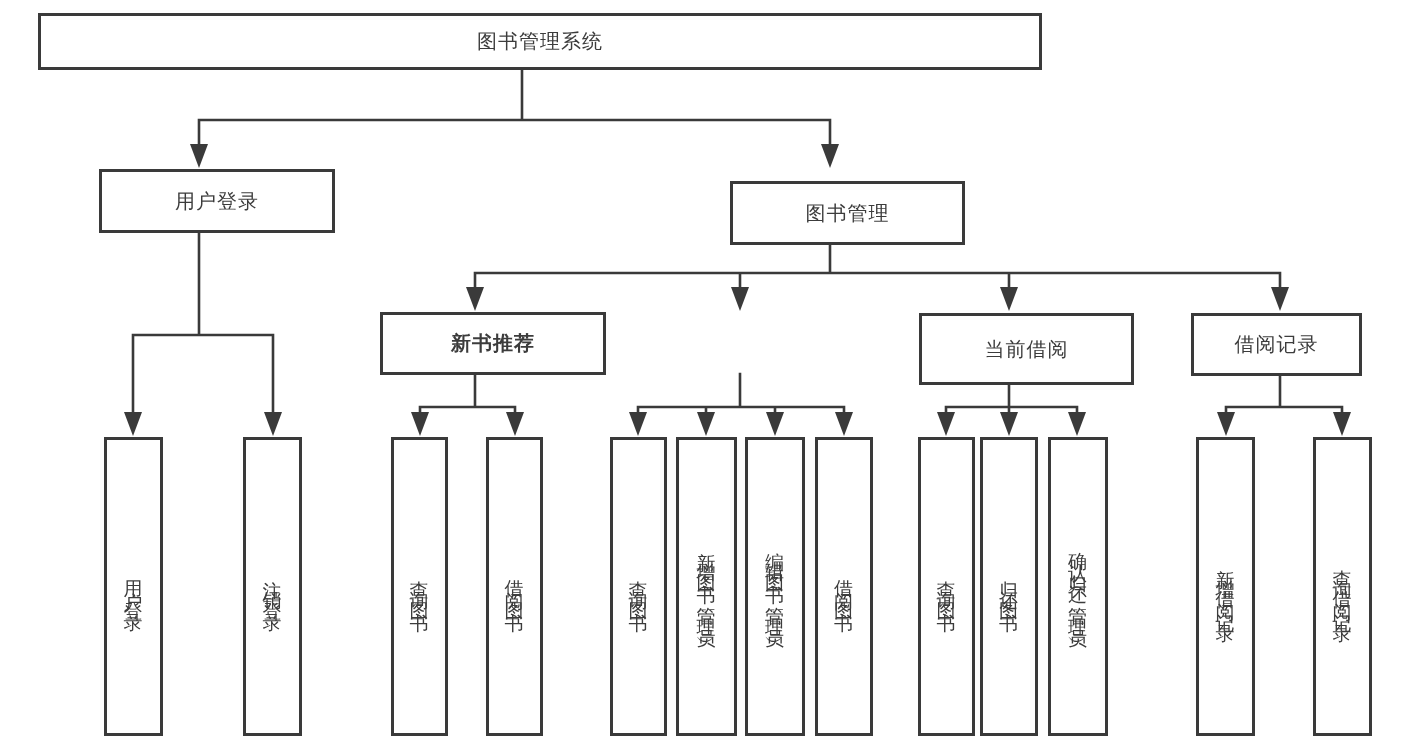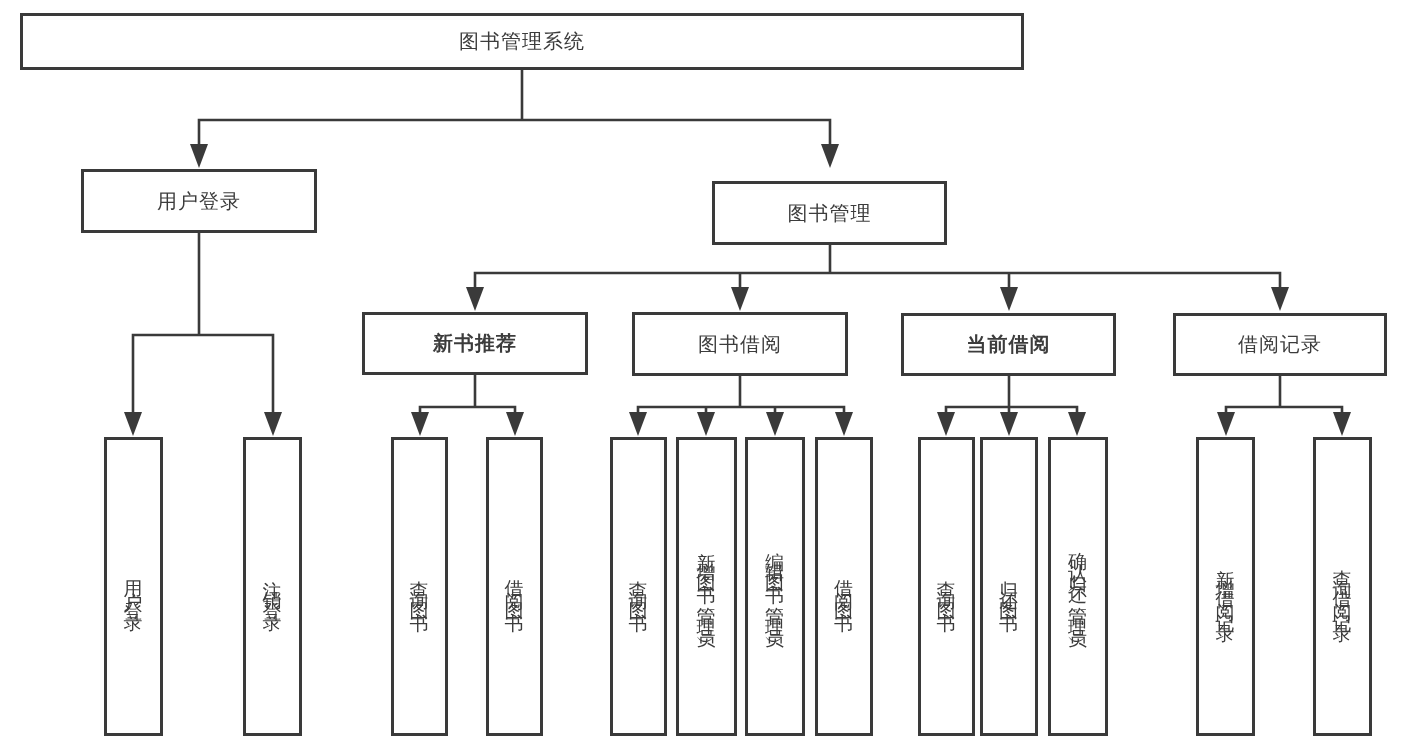--- a/index.html
+++ b/index.html
@@ -21,20 +21,21 @@
   #connectors polygon{fill:currentColor;stroke:none;}
   .node{
     position:absolute;box-sizing:border-box;
     border:3px solid var(--line);
     background:var(--bg);
     display:flex;align-items:center;justify-content:center;
     color:var(--text);
     font-size:20px;
     letter-spacing:1px;
     white-space:nowrap;
+    margin-left:18px;
   }
   .leaf{
     position:absolute;box-sizing:border-box;
     border:3px solid var(--line);
     background:var(--bg);
     display:flex;align-items:center;justify-content:center;
     color:var(--text);
     top:437px;height:299px;
   }
   .leaf span{
@@ -116,23 +117,22 @@
     <polygon points="1217,412 1235,412 1226,436"></polygon>
     <polygon points="1333,412 1351,412 1342,436"></polygon>
   </svg>
 
   <div class="node" style="left:20px;top:13px;width:1004px;height:57px;">图书管理系统</div>
 
   <div class="node" style="left:81px;top:169px;width:236px;height:64px;">用户登录</div>
   <div class="node" style="left:712px;top:181px;width:235px;height:64px;">图书管理</div>
 
   <div class="node" style="left:362px;top:312px;width:226px;height:63px;font-weight:bold;">新书推荐</div>
-  <div class="node" style="left:632px;top:312px;width:216px;height:64px;">图书借阅</div>
-  <div class="node" style="left:901px;top:313px;width:215px;height:63px;font-weight:bold;">当前借阅</div>
-  <div class="node" style="left:1173px;top:313px;width:214px;height:63px;">借阅记录</div>
+  <div class="node" style="left:901px;top:313px;width:215px;height:72px;">当前借阅</div>
+  <div class="node" style="left:1173px;top:313px;width:171px;height:63px;">借阅记录</div>
 
   <div class="leaf" style="left:104px;width:59px;">
     <span>用户登录</span>
     </div>
   <div class="leaf" style="left:243px;width:59px;">
     <span>注销登录</span>
     </div>
   <div class="leaf" style="left:391px;width:57px;">
     <span>查询图书</span>
     </div>

